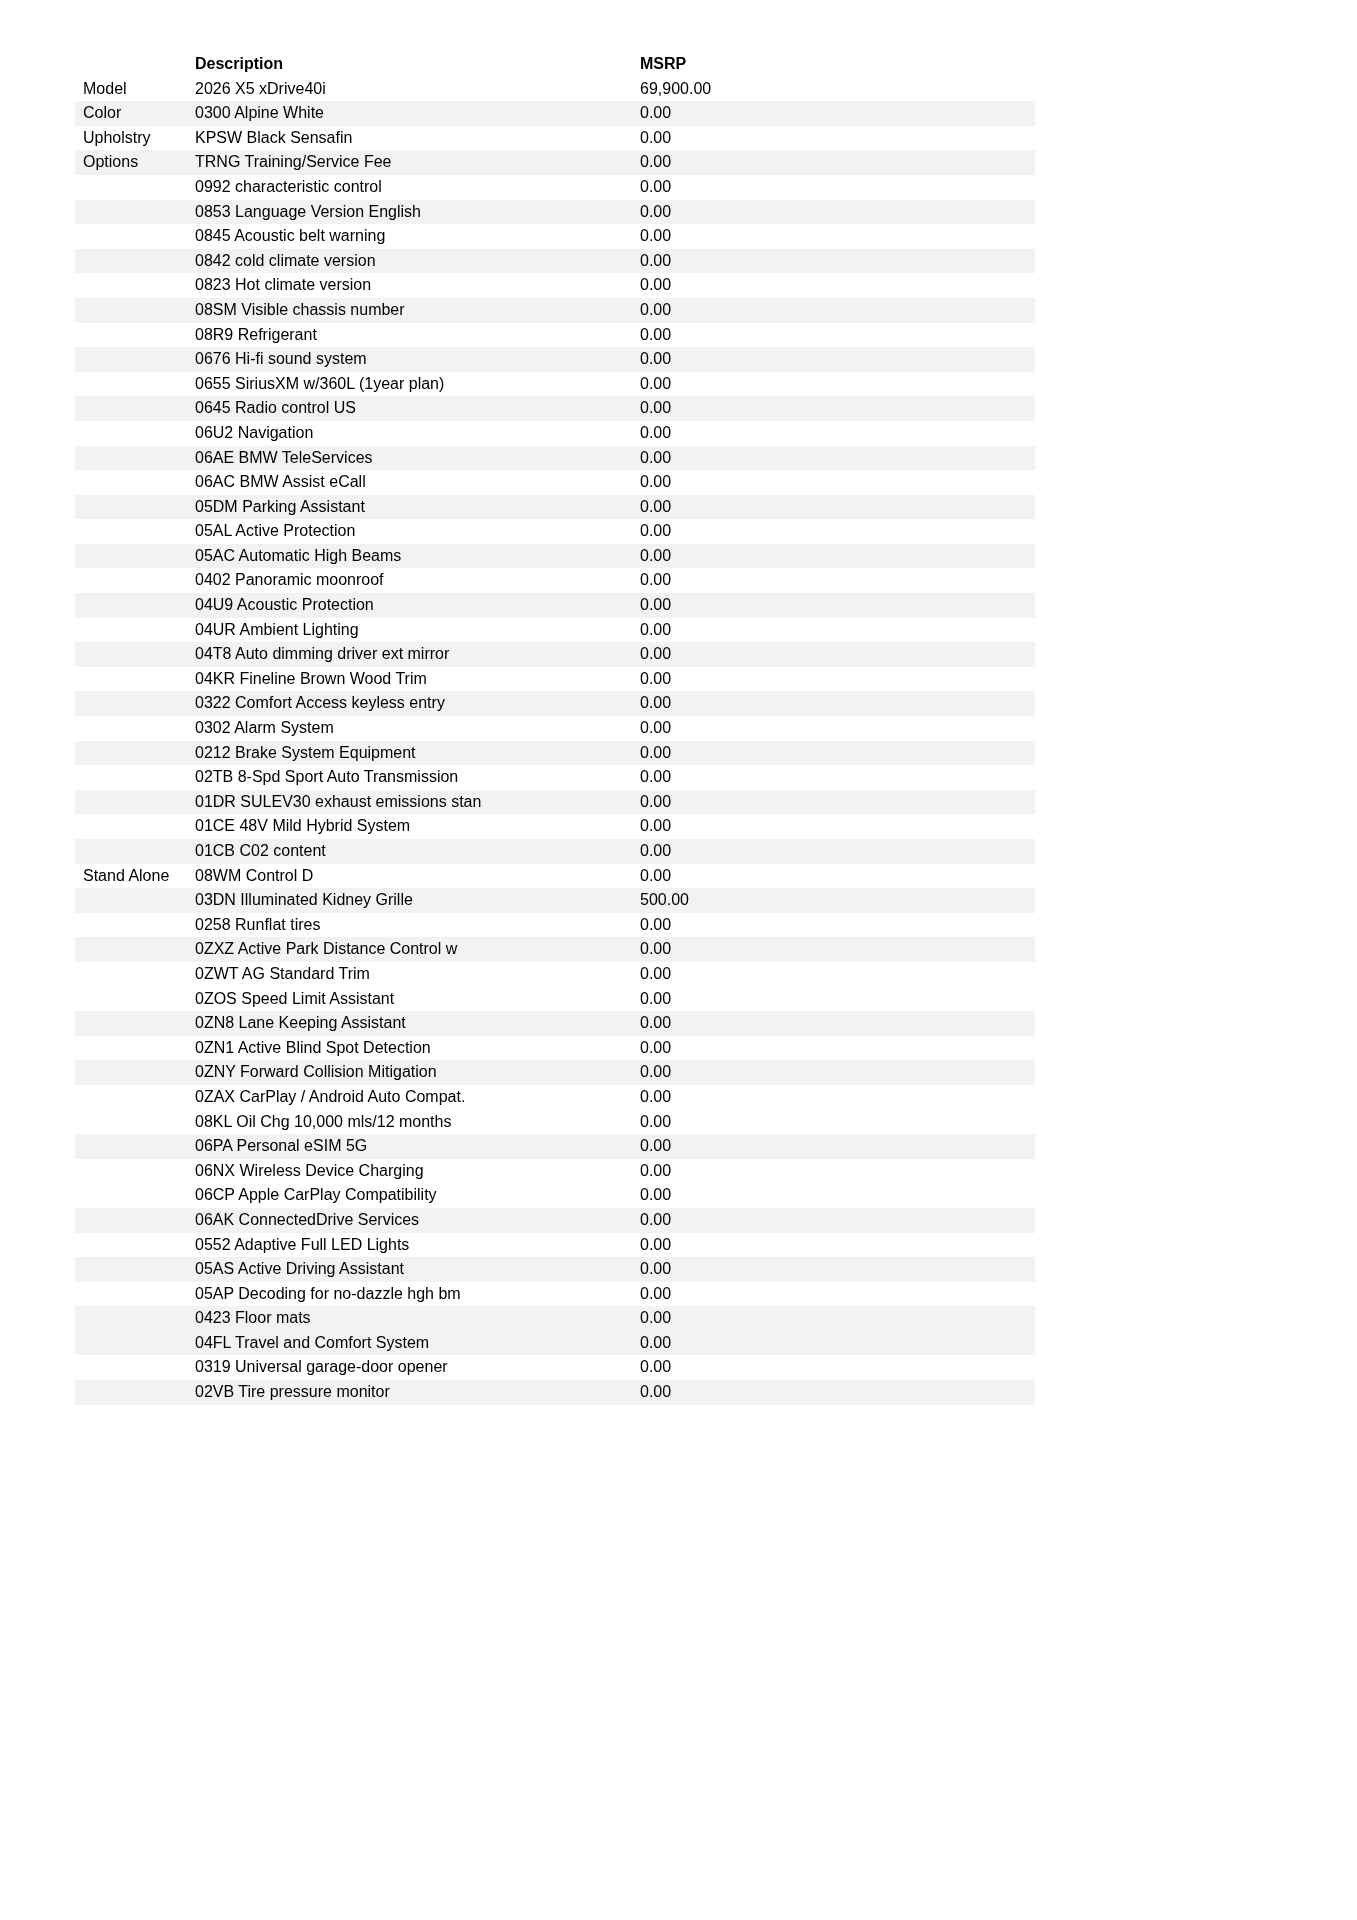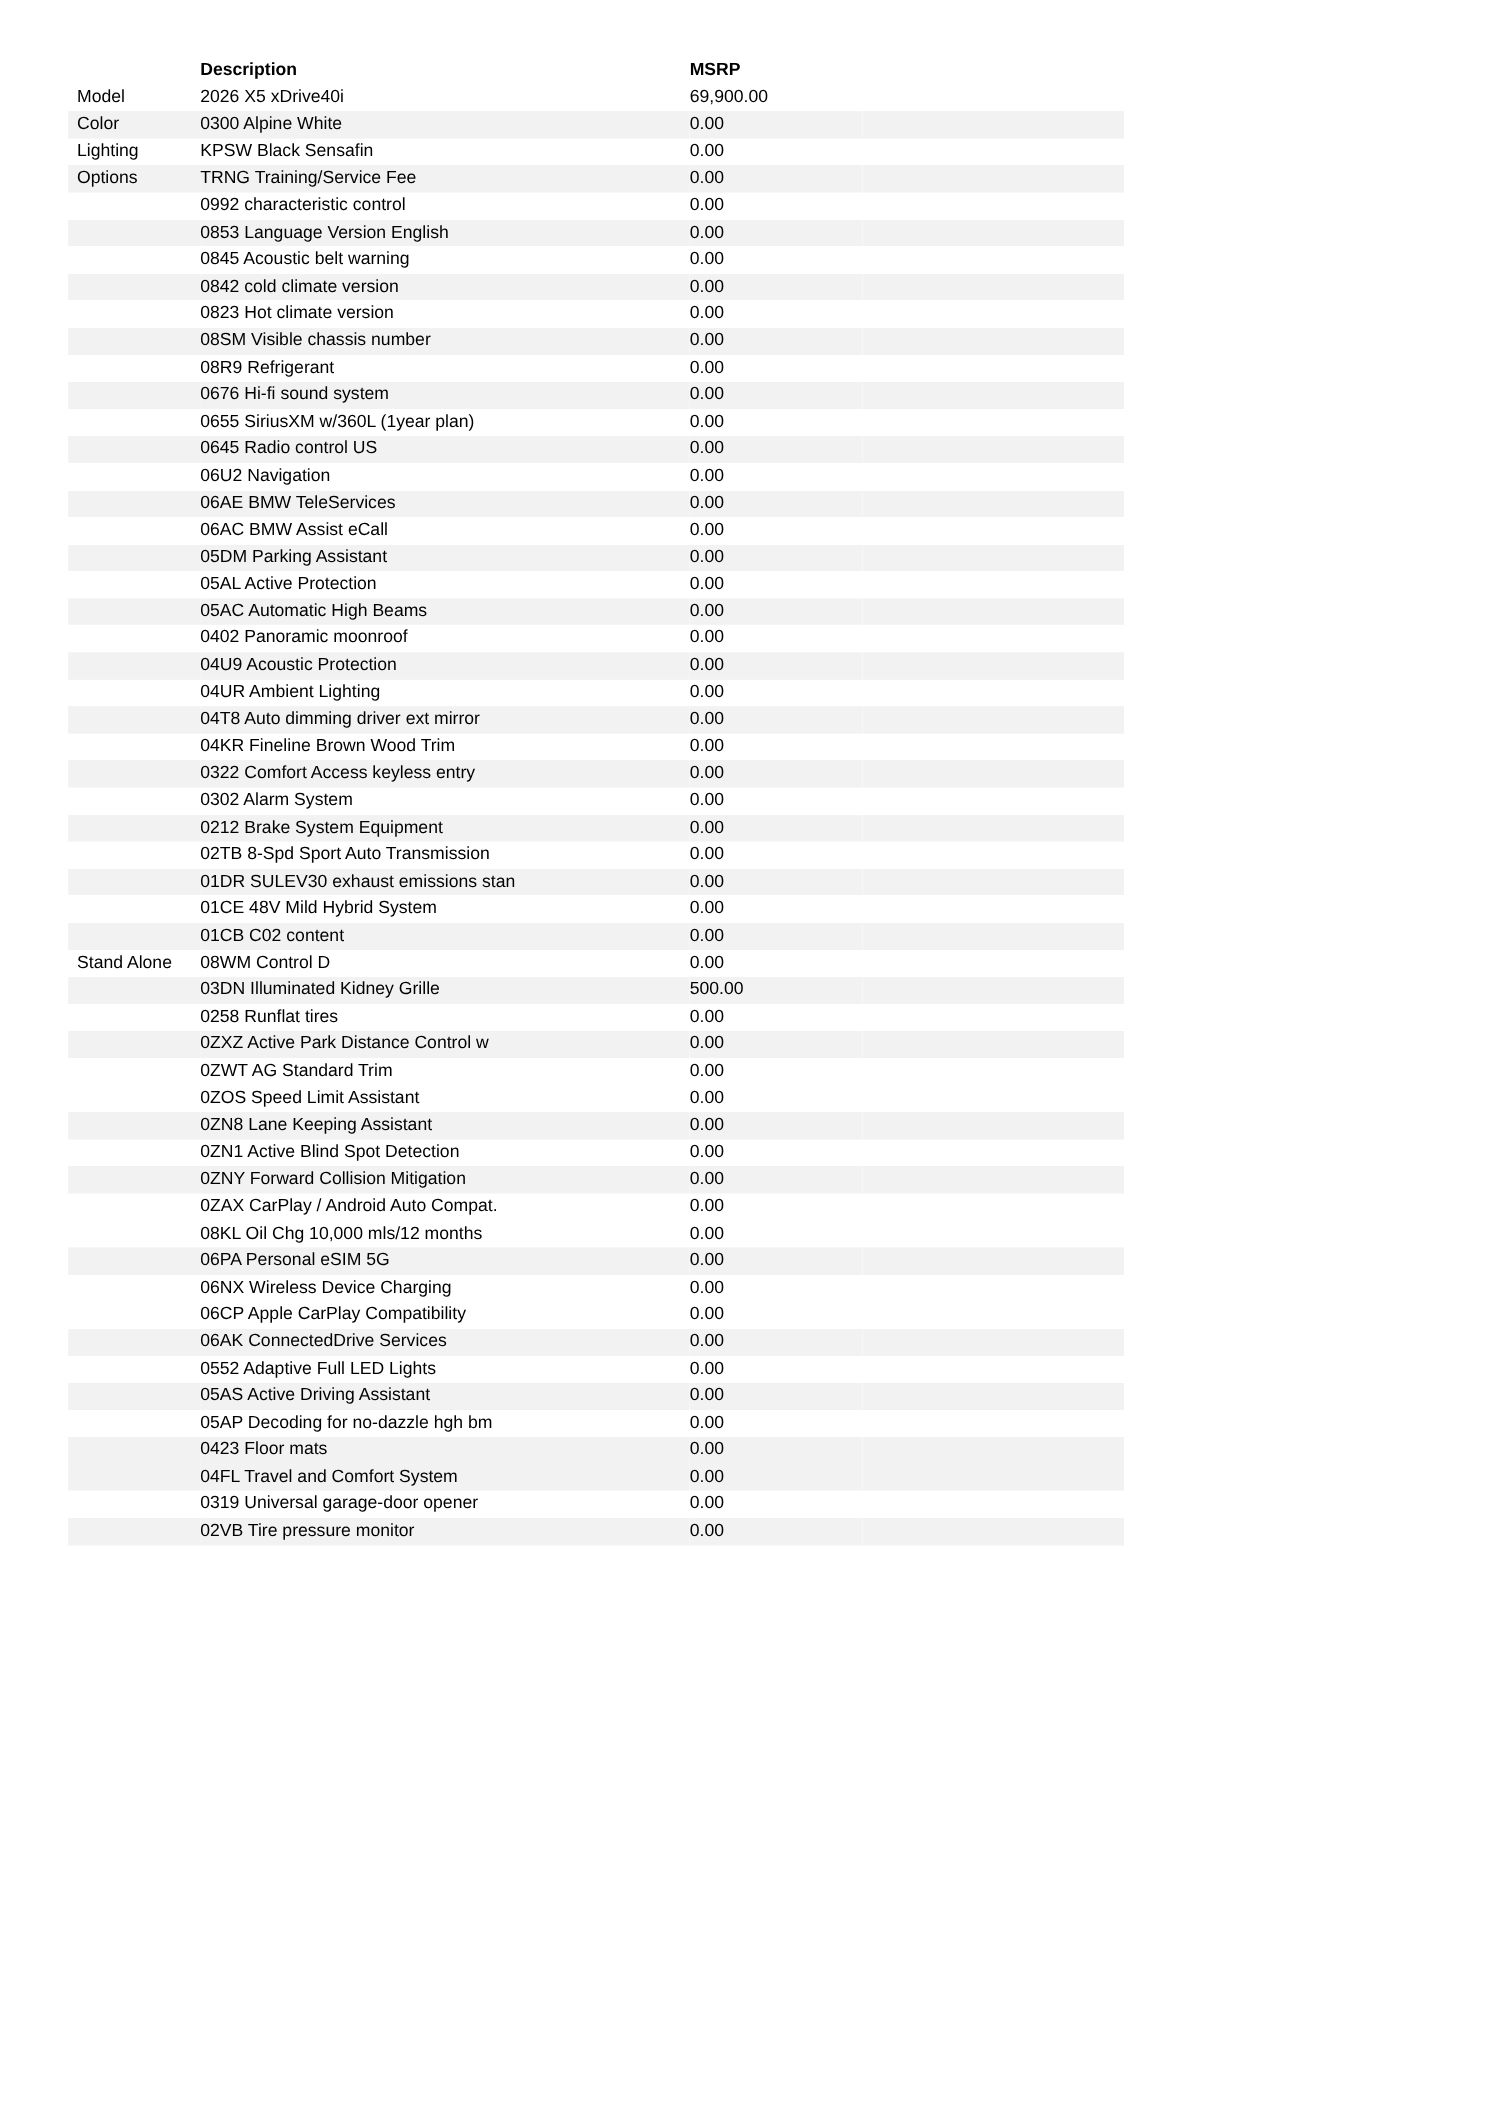--- a/index.html
+++ b/index.html
@@ -9,21 +9,21 @@
     height: 1920px;
     position: relative;
     font-family: "Liberation Sans", sans-serif;
     font-size: 16px;
     color: #000000;
     overflow: hidden;
   }
   .sheet {
     position: absolute;
     top: 52px;
-    left: 62px;
+    left: 75px;
     width: 960px;
   }
   table {
     border-collapse: collapse;
     width: 100%;
     table-layout: fixed;
   }
   th, td {
     height: 24.6px;
     padding: 0;
@@ -70,21 +70,21 @@
           <td class="msrp">69,900.00</td>
           <td class="spacer"></td>
         </tr>
         <tr class="striped">
           <td class="cat">Color</td>
           <td class="desc">0300 Alpine White</td>
           <td class="msrp">0.00</td>
           <td class="spacer"></td>
         </tr>
         <tr>
-          <td class="cat">Lighting</td>
+          <td class="cat">Upholstry</td>
           <td class="desc">KPSW Black Sensafin</td>
           <td class="msrp">0.00</td>
           <td class="spacer"></td>
         </tr>
         <tr class="striped">
           <td class="cat">Options</td>
           <td class="desc">TRNG Training/Service Fee</td>
           <td class="msrp">0.00</td>
           <td class="spacer"></td>
         </tr>

